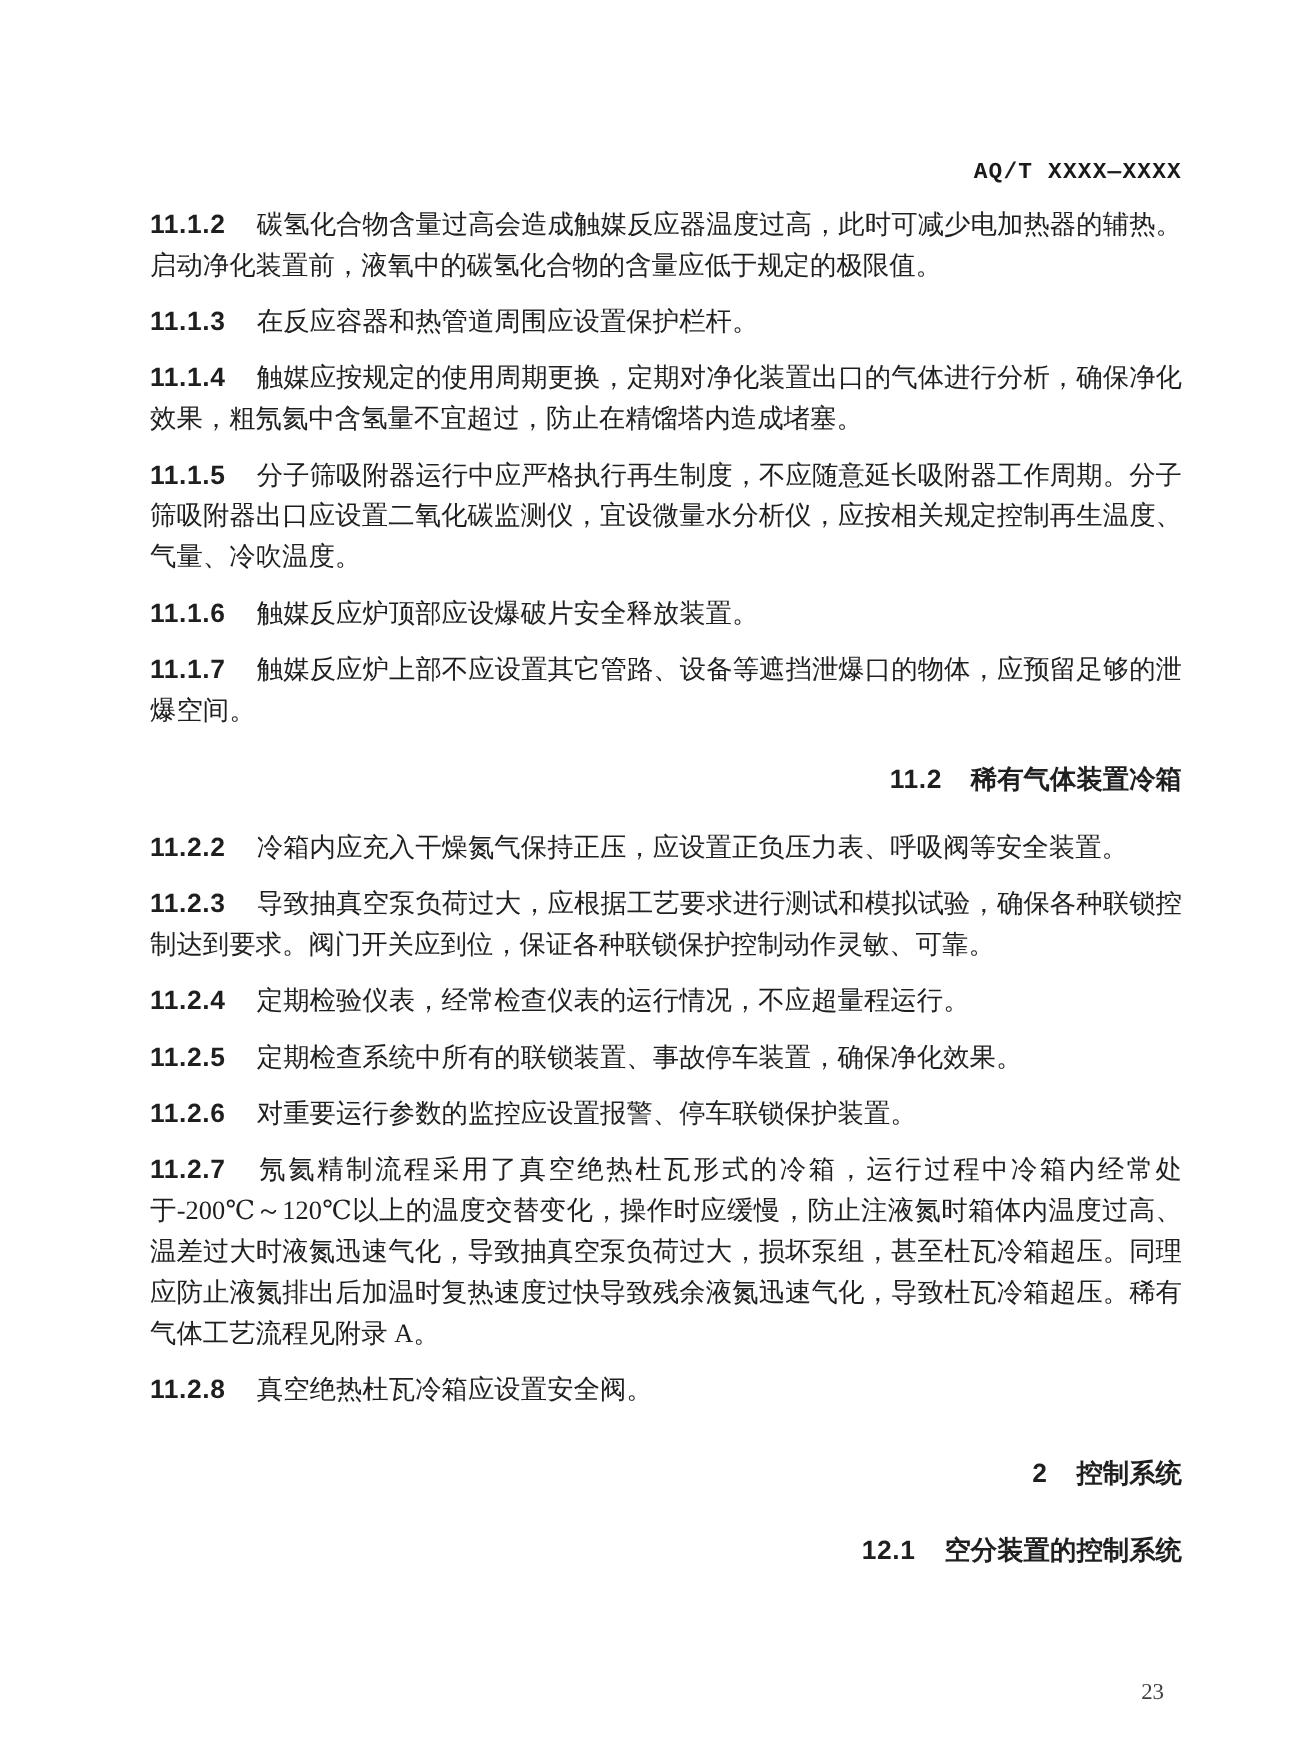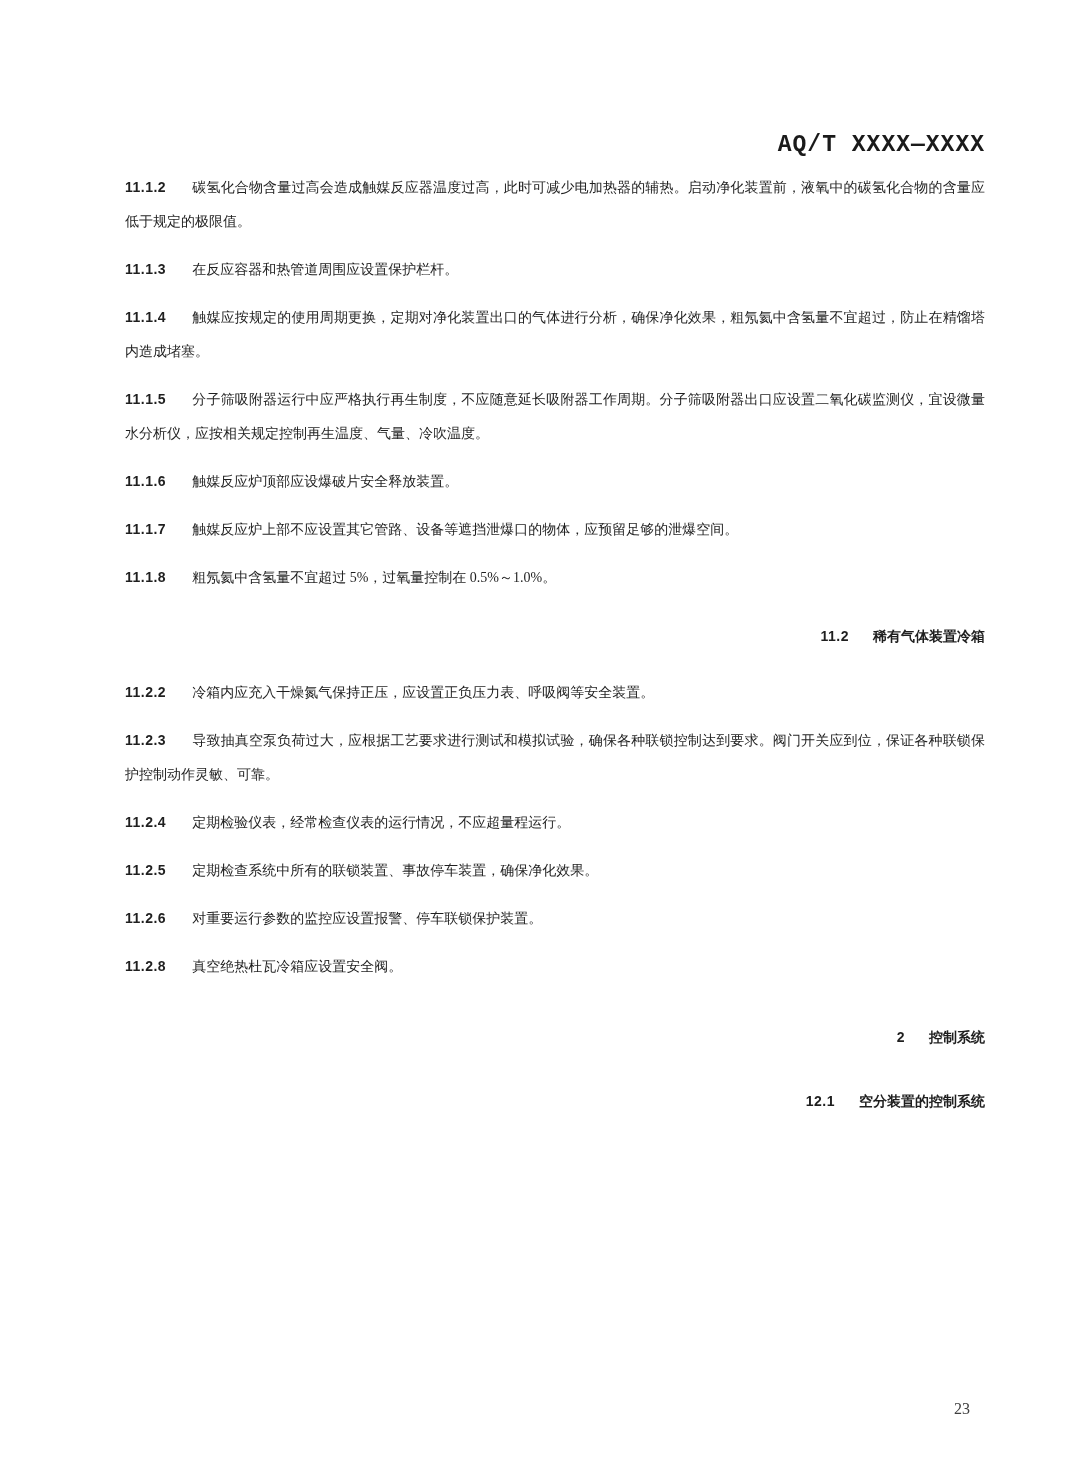--- a/index.html
+++ b/index.html
@@ -13,36 +13,36 @@
     height: 1459px;
     background: #ffffff;
     overflow: hidden;
     color: #1f1f1f;
   }
   .doc-header {
     position: absolute;
     top: 132px;
     right: 95px;
     font-family: "Liberation Mono", "DejaVu Sans Mono", monospace;
-    font-size: 23px;
+    font-size: 19px;
     font-weight: 700;
     letter-spacing: 1px;
     color: #1a1a1a;
     white-space: nowrap;
   }
   main.doc-body {
     position: absolute;
     top: 170px;
     left: 125px;
     width: 860px;
   }
   p.clause {
     margin: 0 0 13px 0;
     font-family: "Liberation Serif", "DejaVu Serif", serif;
-    font-size: 14px;
+    font-size: 22px;
     line-height: 34px;
     text-align: justify;
     color: #1f1f1f;
   }
   p.clause .num {
     font-family: "Liberation Sans", "DejaVu Sans", sans-serif;
     font-weight: 700;
     letter-spacing: 0.5px;
     margin-right: 26px;
     white-space: nowrap;
@@ -54,43 +54,43 @@
     text-align: right;
   }
   p.h1 { margin: 36px 0 30px 0; }
   p.h2 { margin: 24px 0 22px 0; }
   p.h1 .num, p.h2 .num, p.h3 .num { margin-right: 24px; }
   .page-number {
     position: absolute;
     top: 1400px;
     right: 110px;
     font-family: "Liberation Serif", "DejaVu Serif", serif;
-    font-size: 16px;
+    font-size: 19px;
     color: #3f3f3f;
   }
 </style>
 </head>
 <body>
 
 <div class="page">
   <div class="doc-header">AQ/T XXXX—XXXX</div>
 
   <main class="doc-body" id="clauses">
       <p class="clause body"><span class="num">11.1.2</span><span class="txt">碳氢化合物含量过高会造成触媒反应器温度过高，此时可减少电加热器的辅热。启动净化装置前，液氧中的碳氢化合物的含量应低于规定的极限值。</span></p>
       <p class="clause body"><span class="num">11.1.3</span><span class="txt">在反应容器和热管道周围应设置保护栏杆。</span></p>
       <p class="clause body"><span class="num">11.1.4</span><span class="txt">触媒应按规定的使用周期更换，定期对净化装置出口的气体进行分析，确保净化效果，粗氖氦中含氢量不宜超过，防止在精馏塔内造成堵塞。</span></p>
       <p class="clause body"><span class="num">11.1.5</span><span class="txt">分子筛吸附器运行中应严格执行再生制度，不应随意延长吸附器工作周期。分子筛吸附器出口应设置二氧化碳监测仪，宜设微量水分析仪，应按相关规定控制再生温度、气量、冷吹温度。</span></p>
       <p class="clause body"><span class="num">11.1.6</span><span class="txt">触媒反应炉顶部应设爆破片安全释放装置。</span></p>
       <p class="clause body"><span class="num">11.1.7</span><span class="txt">触媒反应炉上部不应设置其它管路、设备等遮挡泄爆口的物体，应预留足够的泄爆空间。</span></p>
-      <p class="clause body"><span class="num">11.1.8</span><span class="txt">粗氖氦中含氢量不宜超过 5%，过氧量控制在 0.5%～1.0%。</span></p>
       <p class="clause h2"><span class="num">11.2</span><span class="txt">稀有气体装置冷箱</span></p>
       <p class="clause body"><span class="num">11.2.2</span><span class="txt">冷箱内应充入干燥氮气保持正压，应设置正负压力表、呼吸阀等安全装置。</span></p>
       <p class="clause body"><span class="num">11.2.3</span><span class="txt">导致抽真空泵负荷过大，应根据工艺要求进行测试和模拟试验，确保各种联锁控制达到要求。阀门开关应到位，保证各种联锁保护控制动作灵敏、可靠。</span></p>
       <p class="clause body"><span class="num">11.2.4</span><span class="txt">定期检验仪表，经常检查仪表的运行情况，不应超量程运行。</span></p>
       <p class="clause body"><span class="num">11.2.5</span><span class="txt">定期检查系统中所有的联锁装置、事故停车装置，确保净化效果。</span></p>
       <p class="clause body"><span class="num">11.2.6</span><span class="txt">对重要运行参数的监控应设置报警、停车联锁保护装置。</span></p>
+      <p class="clause body"><span class="num">11.2.7</span><span class="txt">氖氦精制流程采用了真空绝热杜瓦形式的冷箱，运行过程中冷箱内经常处于-200℃～120℃以上的温度交替变化，操作时应缓慢，防止注液氮时箱体内温度过高、温差过大时液氮迅速气化，导致抽真空泵负荷过大，损坏泵组，甚至杜瓦冷箱超压。同理应防止液氮排出后加温时复热速度过快导致残余液氮迅速气化，导致杜瓦冷箱超压。稀有气体工艺流程见附录 A。</span></p>
       <p class="clause body"><span class="num">11.2.8</span><span class="txt">真空绝热杜瓦冷箱应设置安全阀。</span></p>
       <p class="clause h1"><span class="num">2</span><span class="txt">控制系统</span></p>
       <p class="clause h2"><span class="num">12.1</span><span class="txt">空分装置的控制系统</span></p>
     </main>
 
   <div class="page-number">23</div>
 </div>
 
 </body></html>

